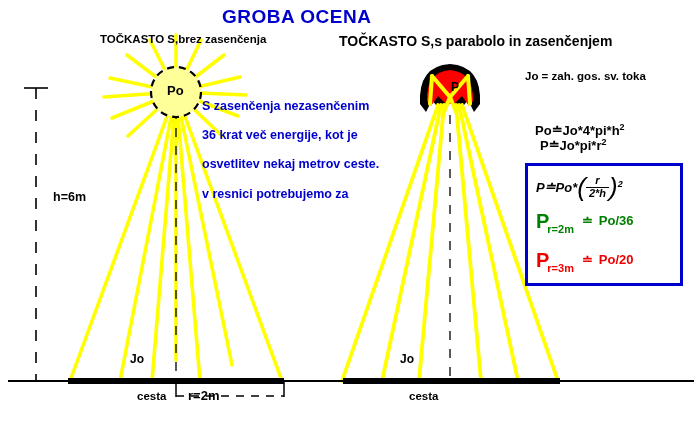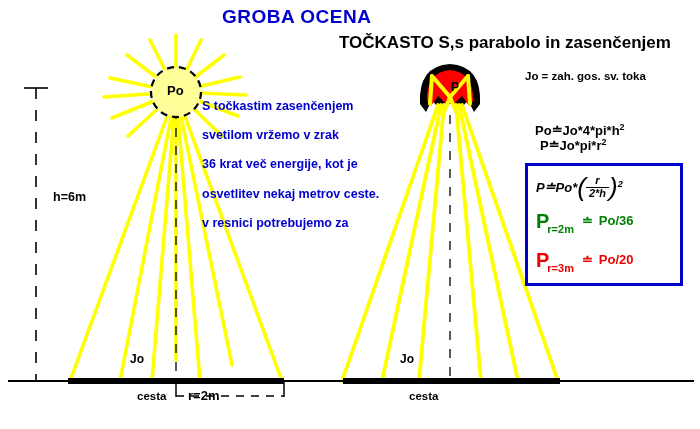--- a/index.html
+++ b/index.html
@@ -13,21 +13,21 @@
   #art{position:absolute;left:0;top:0;width:700px;height:429px;}
 
   .txt{position:absolute;white-space:pre;line-height:1.18;}
 
   #title{
     left:222px;top:6px;
     font-size:19px;font-weight:bold;color:#0000cc;
     letter-spacing:.5px;
   }
   #lbl-left{left:100px;top:33px;font-size:11.5px;font-weight:bold;color:#000;}
-  #lbl-right{left:339px;top:33px;font-size:17px;font-weight:bold;color:#000;}
+  #lbl-right{left:339px;top:33px;font-size:14px;font-weight:bold;color:#000;}
 
   #po-label{left:167px;top:83px;font-size:13px;font-weight:bold;color:#000;}
   #p-label{left:451px;top:80px;font-size:12px;font-weight:bold;color:#000;}
 
   #blue-note{
     left:202px;top:99px;
     font-size:12.5px;font-weight:bold;color:#0000cc;
     line-height:14.6px;
   }
 
@@ -146,27 +146,27 @@
 
     <g stroke="#000" stroke-width="1.5" fill="none">
       <line x1="176" y1="381" x2="176" y2="397"></line>
       <line x1="284" y1="381" x2="284" y2="397"></line>
       <line x1="176" y1="396" x2="284" y2="396" stroke-dasharray="8,7"></line>
     </g>
 
   </svg>
 
   <div class="txt" id="title">GROBA OCENA</div>
+  <div class="txt" id="lbl-left">TOČKASTO S,brez zasenčenja</div>
   <div class="txt" id="lbl-right">TOČKASTO S,s parabolo in zasenčenjem</div>
 
   <div class="txt" id="po-label">Po</div>
   <div class="txt" id="p-label">P</div>
 
-  <div class="txt" id="blue-note"><span style="display: block;">S točkastim zasenčenjem</span>
-<span style="display: block;">svetilom vržemo v zrak</span>
+  <div class="txt" id="blue-note"><span style="display: block;">S zasenčenja nezasenčenim</span>
 <span style="display: block;">36 krat več energije, kot je</span>
 <span style="display: block;">osvetlitev nekaj metrov ceste.</span>
 <span style="display: block;">v resnici potrebujemo za</span></div>
 
   <div class="txt" id="h-label">h=6m</div>
   <div class="txt" id="jo-left">Jo</div>
   <div class="txt" id="jo-right">Jo</div>
   <div class="txt" id="cesta-left">cesta</div>
   <div class="txt" id="cesta-right">cesta</div>
   <div class="txt" id="r2m-label">r=2m</div>

